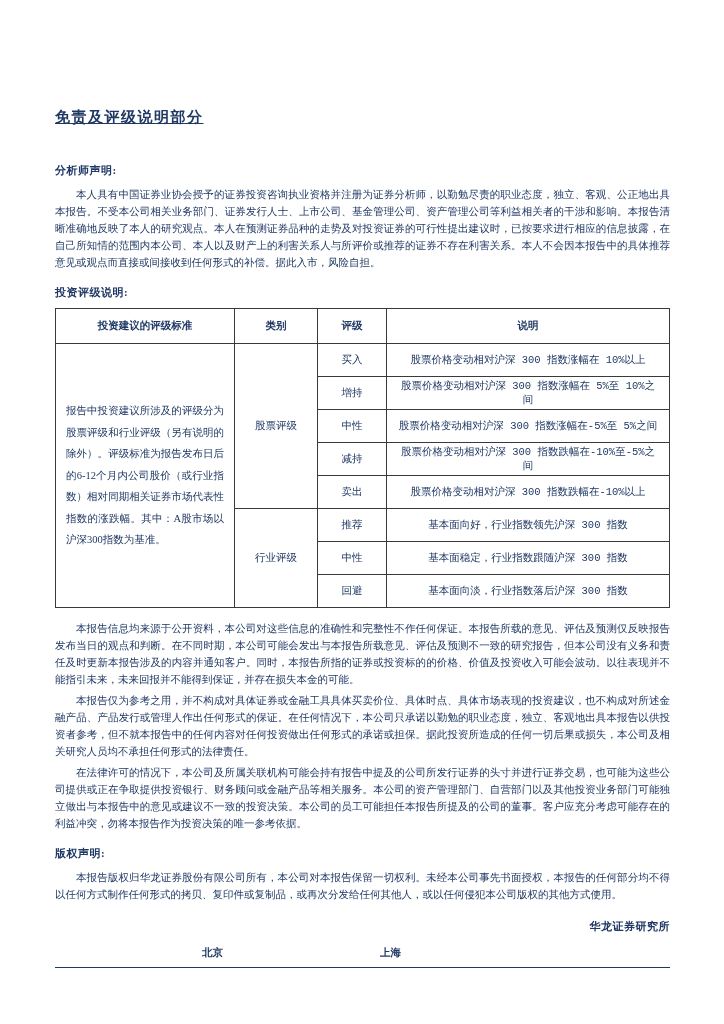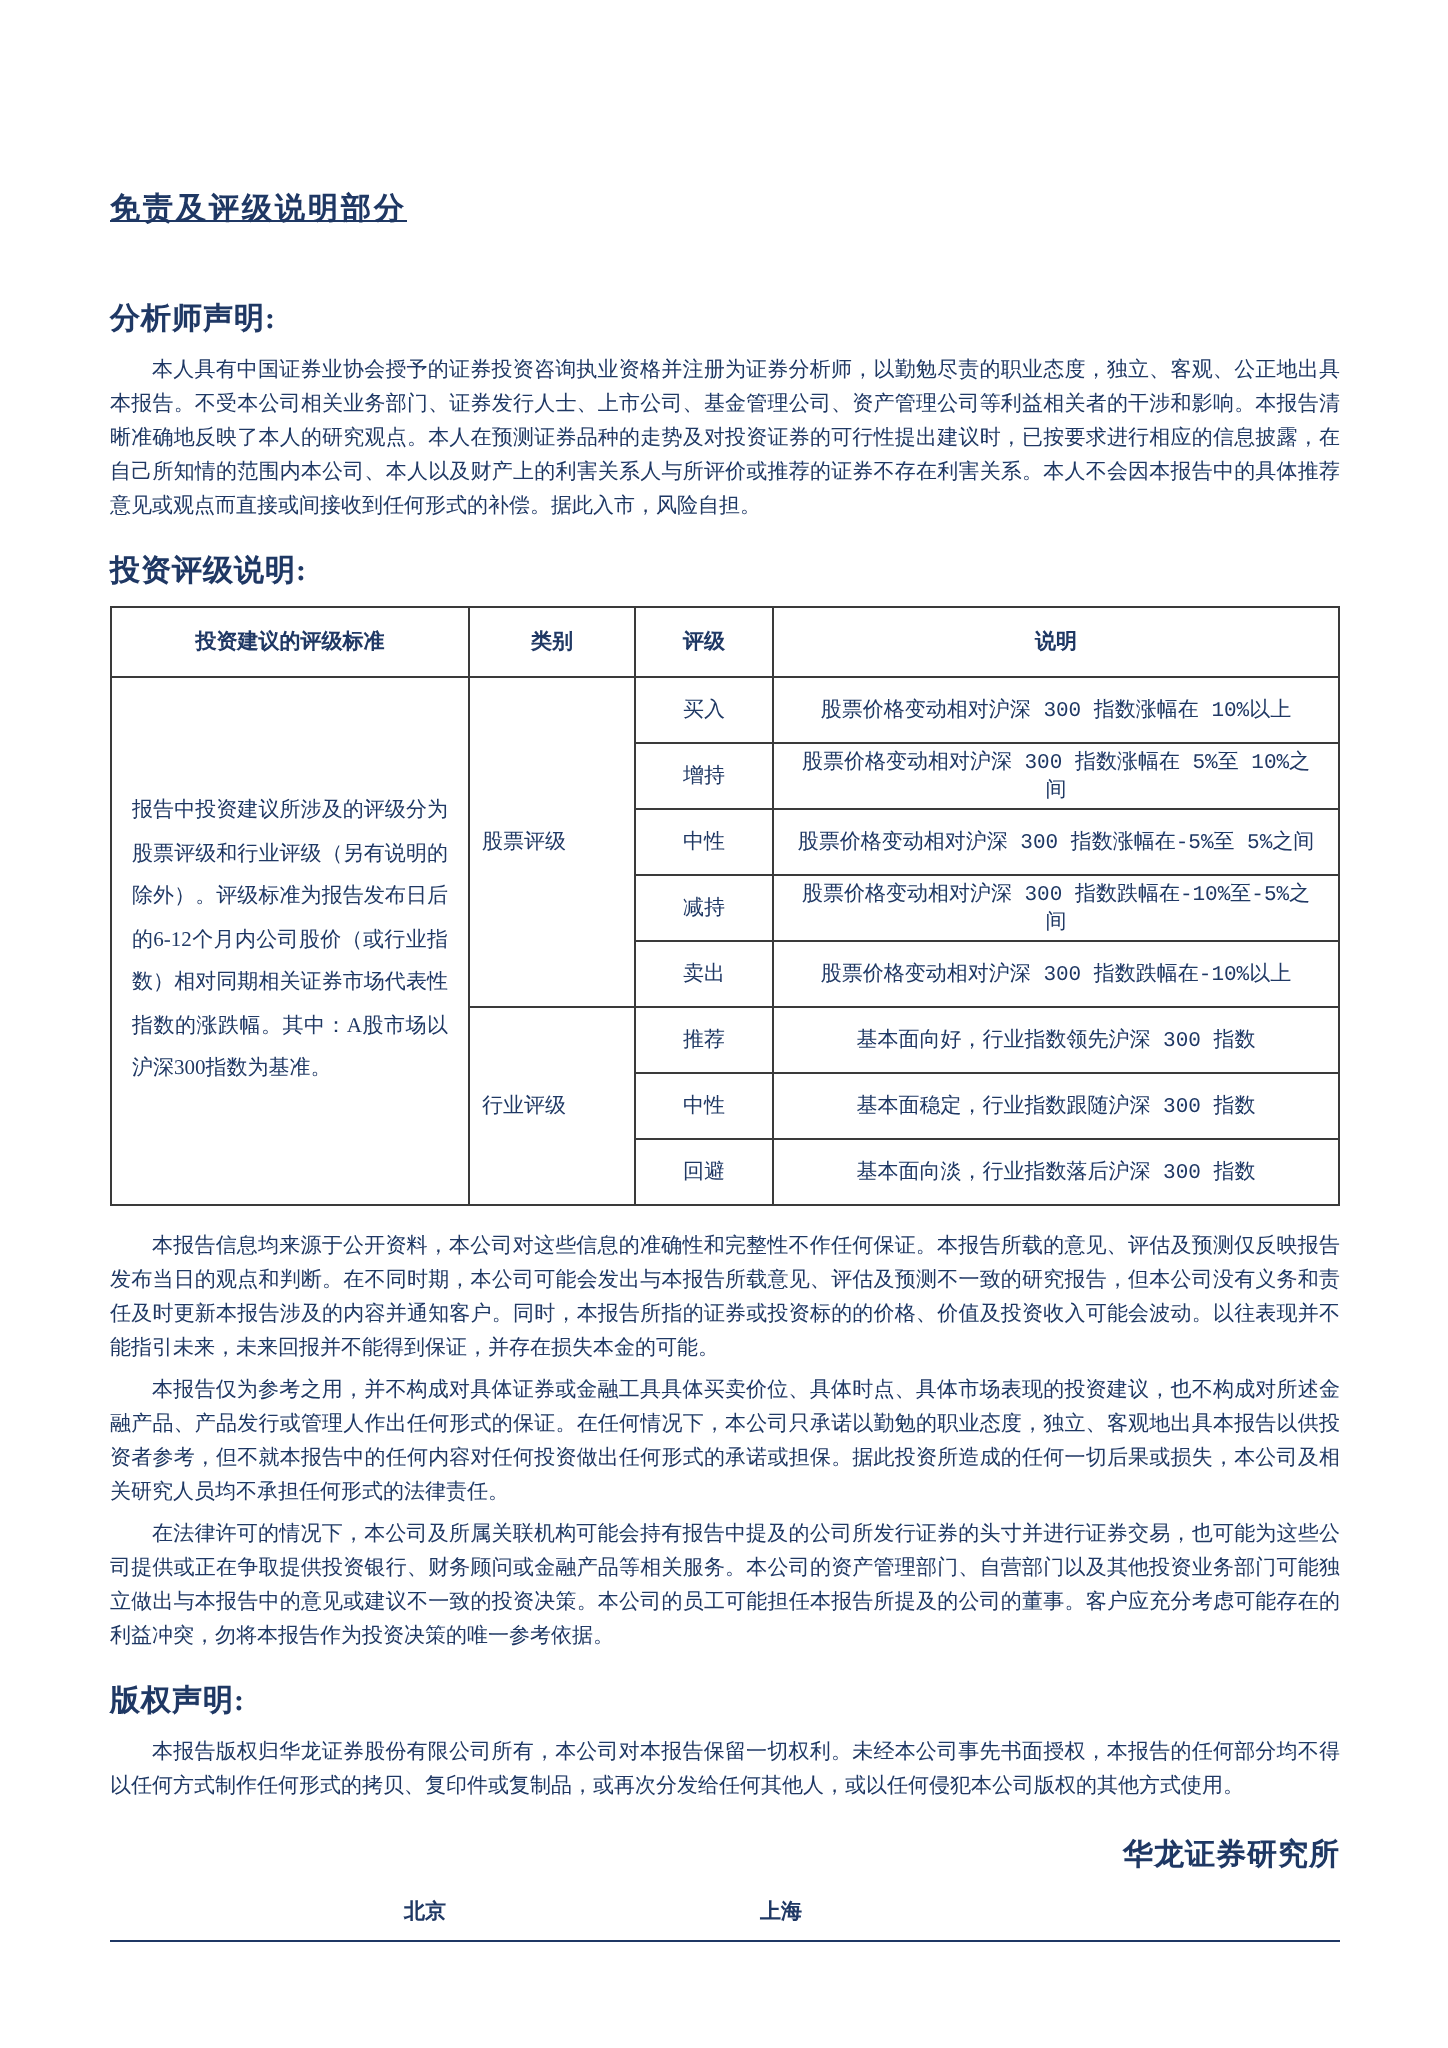--- a/index.html
+++ b/index.html
@@ -18,24 +18,24 @@
     box-sizing: border-box;
     width: 724px;
     height: 1024px;
     padding: 95px 54px 0 55px;
   }
   .doc-title {
     font-size: 15px;
     font-weight: bold;
     text-decoration: underline;
     letter-spacing: 1.5px;
-    margin: 0 0 36px 0;
+    margin: 13px 0 36px 0;
   }
   .section-heading {
-    font-size: 15px;
+    font-size: 11px;
     font-weight: bold;
     margin: 14px 0 8px 0;
     letter-spacing: 0.5px;
   }
   .para {
     font-size: 10.5px;
     line-height: 1.62;
     text-align: justify;
     text-indent: 2em;
     margin: 0 0 4px 0;
@@ -62,20 +62,21 @@
   }
   td.cell-criteria {
     width: 158px;
     padding: 6px 10px;
     text-align: justify;
     line-height: 2.05;
     vertical-align: middle;
   }
   td.cell-category {
     width: 70px;
+    text-align: center;
     vertical-align: middle;
     padding: 2px 6px;
   }
   td.cell-level {
     width: 56px;
     text-align: center;
     vertical-align: middle;
     padding: 2px 6px;
   }
   td.cell-desc {

